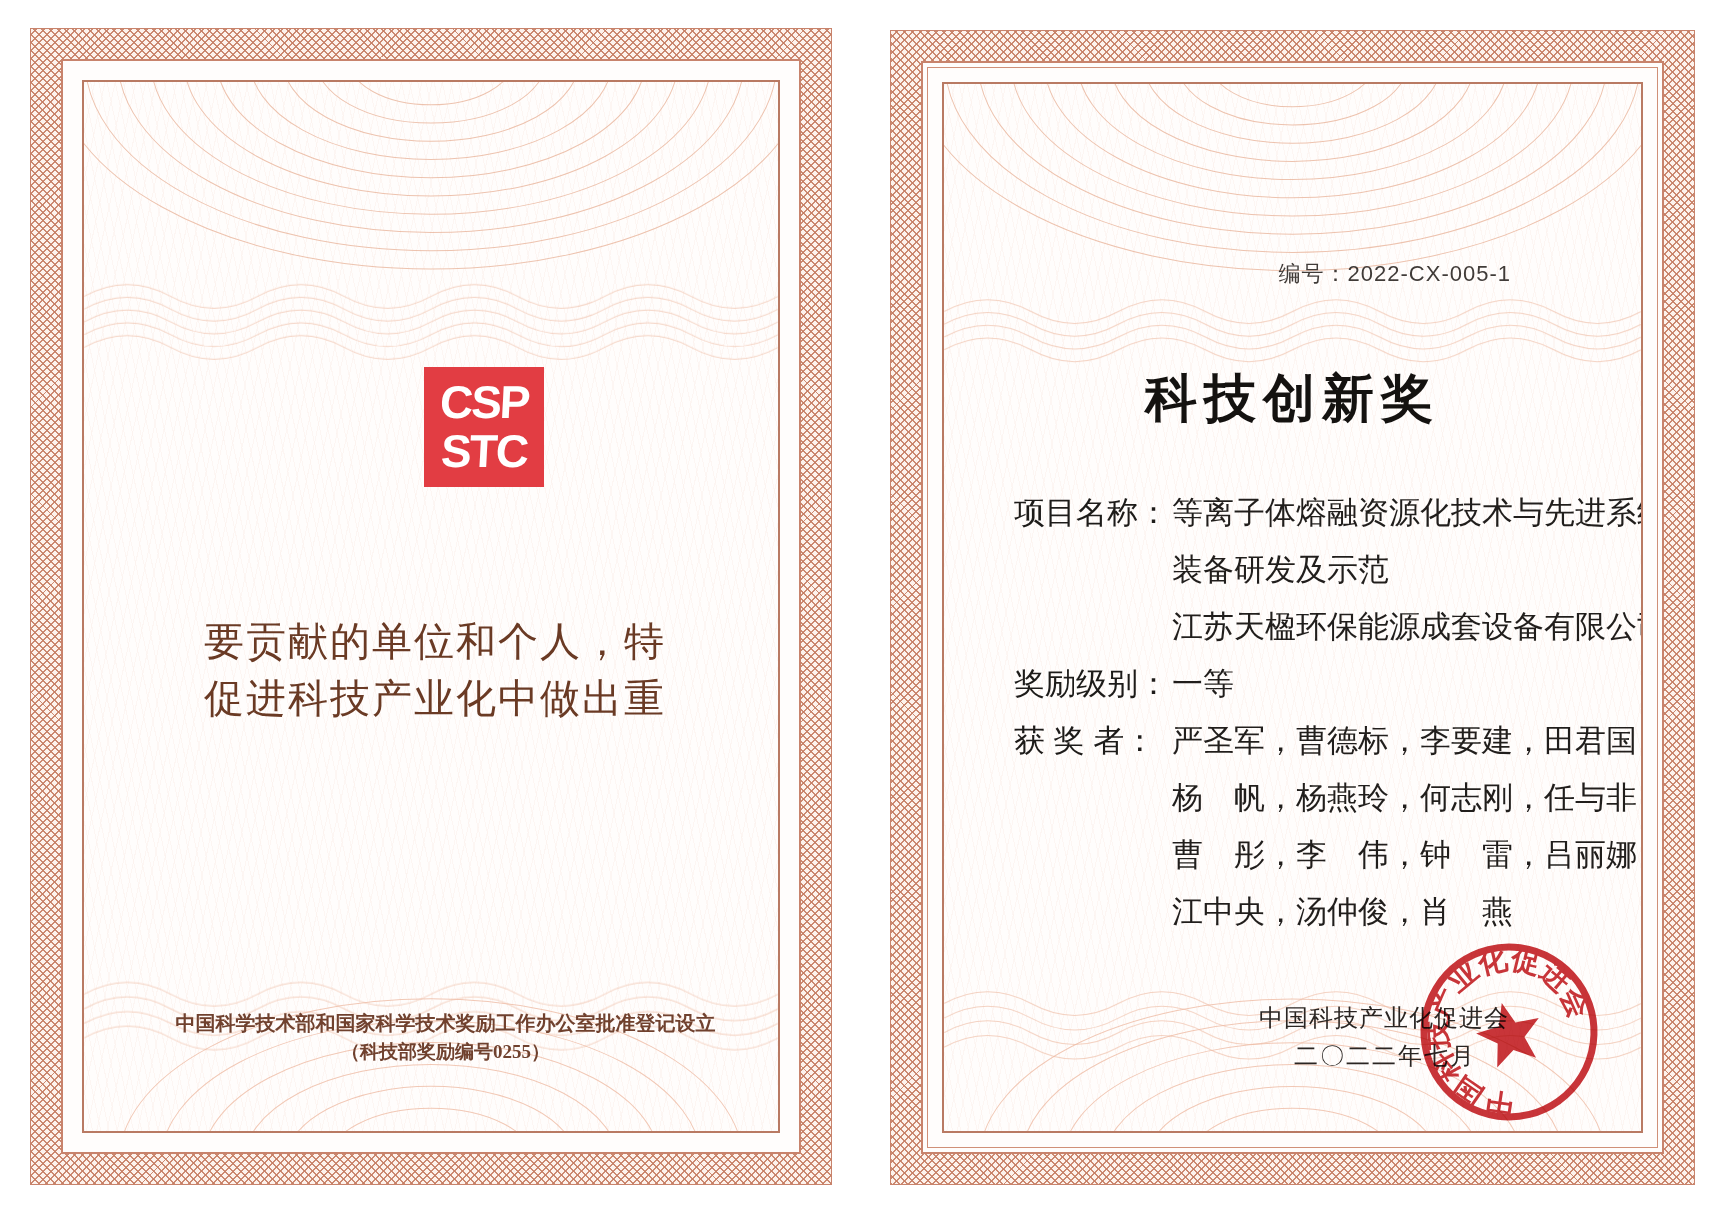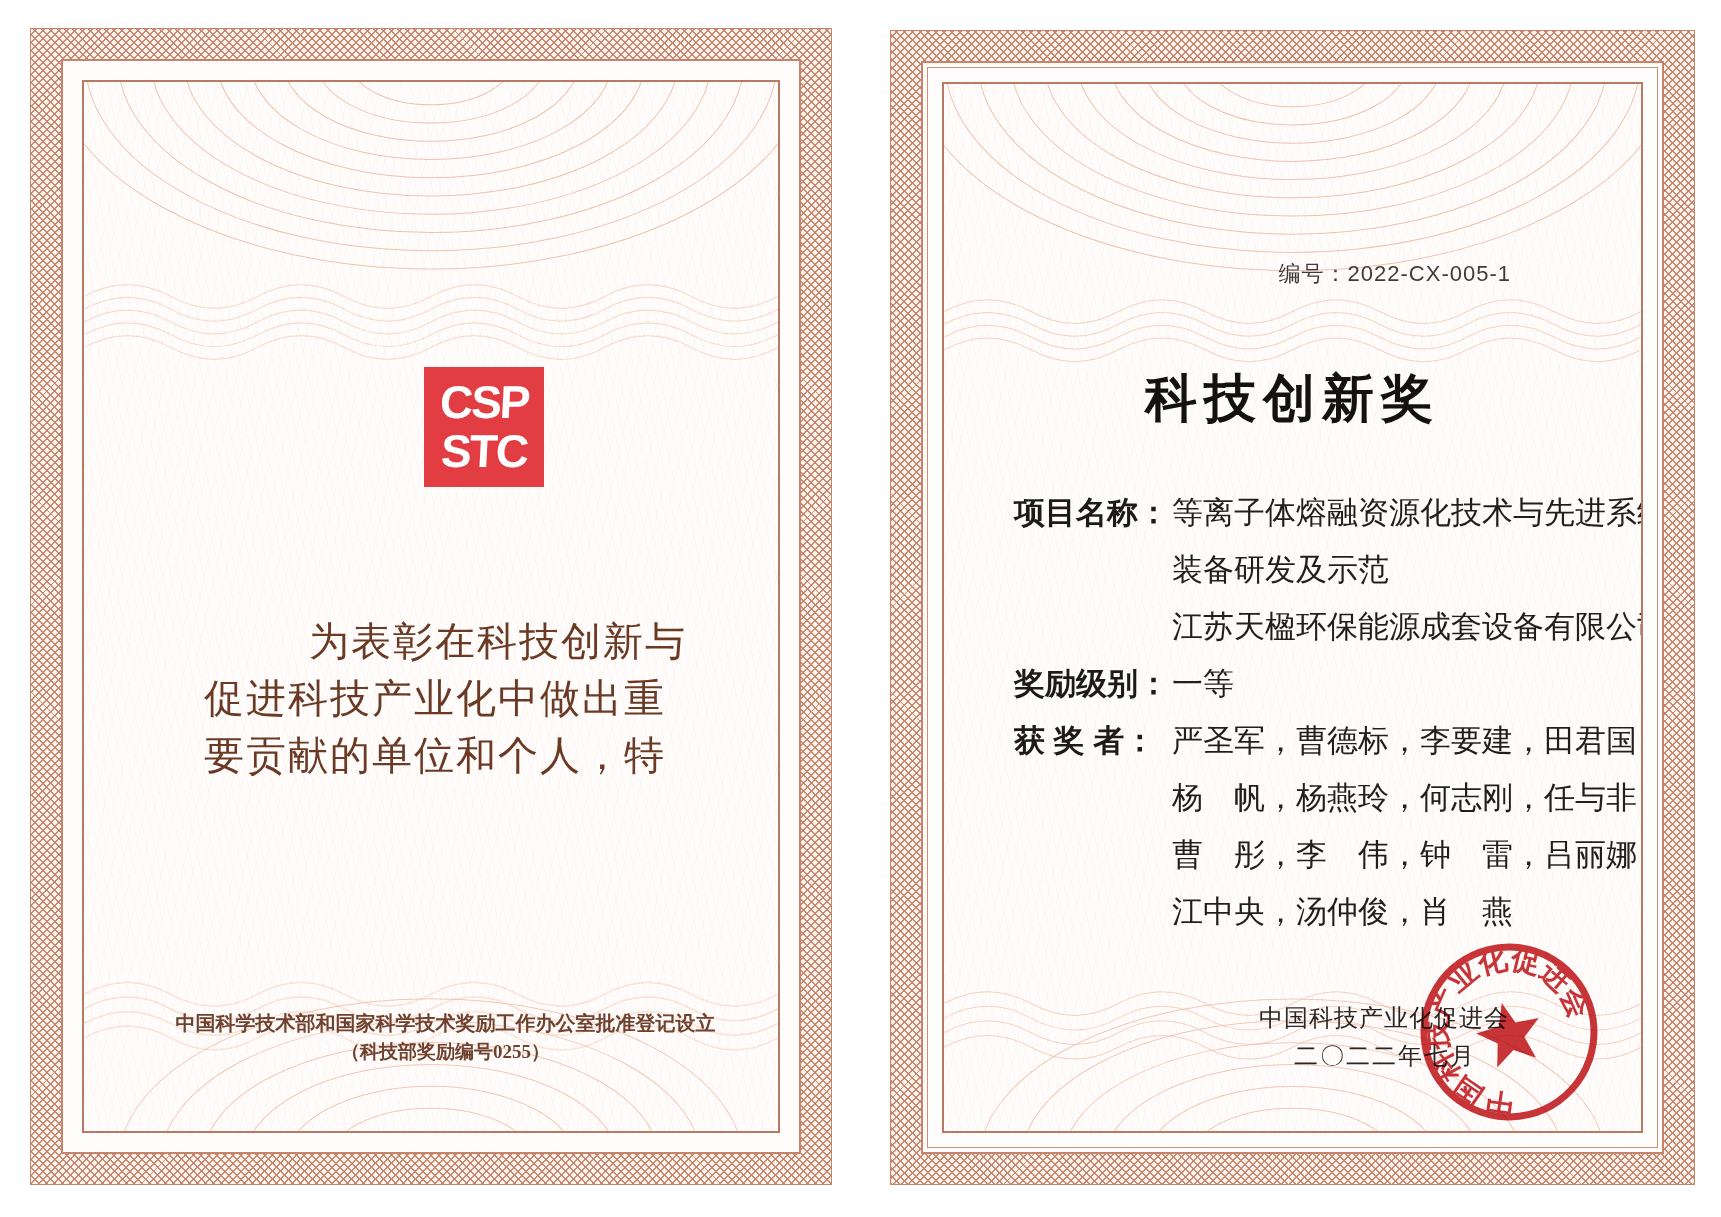--- a/index.html
+++ b/index.html
@@ -40,21 +40,21 @@
   #footer2{top:957px;font-size:19px;}
 
   
   .serial{position:absolute;right:130px;top:175px;font-size:22px;color:#403b38;
         font-family:"Liberation Sans","DejaVu Sans",sans-serif;letter-spacing:1px;}
   .award-title{position:absolute;left:0;right:0;top:280px;text-align:center;font-size:52px;
         font-weight:800;color:#141210;letter-spacing:7px;
         font-family:"Liberation Sans","DejaVu Sans",sans-serif;}
   .fields{position:absolute;left:70px;top:408px;width:640px;}
   .row{display:flex;height:57px;align-items:flex-start;}
-  .flabel{flex:0 0 158px;font-size:31px;font-weight:700;color:#1d1b19;
+  .flabel{flex:0 0 158px;font-size:31px;font-weight:400;color:#1d1b19;
         font-family:"Liberation Sans","DejaVu Sans",sans-serif;white-space:nowrap;}
   .fvalue{font-size:31px;color:#211e1c;white-space:nowrap;}
   .issuer{position:absolute;right:132px;top:918px;font-size:24px;color:#2a2522;letter-spacing:1px;}
   .issue-date{position:absolute;right:165px;top:956px;font-size:24px;color:#2a2522;letter-spacing:2px;}
   .seal{position:absolute;left:470px;top:853px;width:190px;height:190px;mix-blend-mode:multiply;}
 </style>
 </head>
 <body>
 
 <div class="stage">
@@ -100,23 +100,22 @@
             <ellipse cx="400" cy="1185" rx="360" ry="180"></ellipse>
         </g>
       </svg>
 
       <div class="logo">
         <div class="logo-line">CSP</div>
         <div class="logo-line">STC</div>
       </div>
 
       <div class="body-text">
-        <div class="indent">为表彰在科技创新与</div>
+        <div>要贡献的单位和个人，特</div>
         <div>促进科技产业化中做出重</div>
-        <div>要贡献的单位和个人，特</div>
       </div>
 
       <div class="footer-note" id="footer1">中国科学技术部和国家科学技术奖励工作办公室批准登记设立</div>
       <div class="footer-note" id="footer2">（科技部奖励编号0255）</div>
     </div>
   </div>
 
   <div class="page" id="right-page">
     <div class="band"></div>
     <div class="band-hole"></div>

